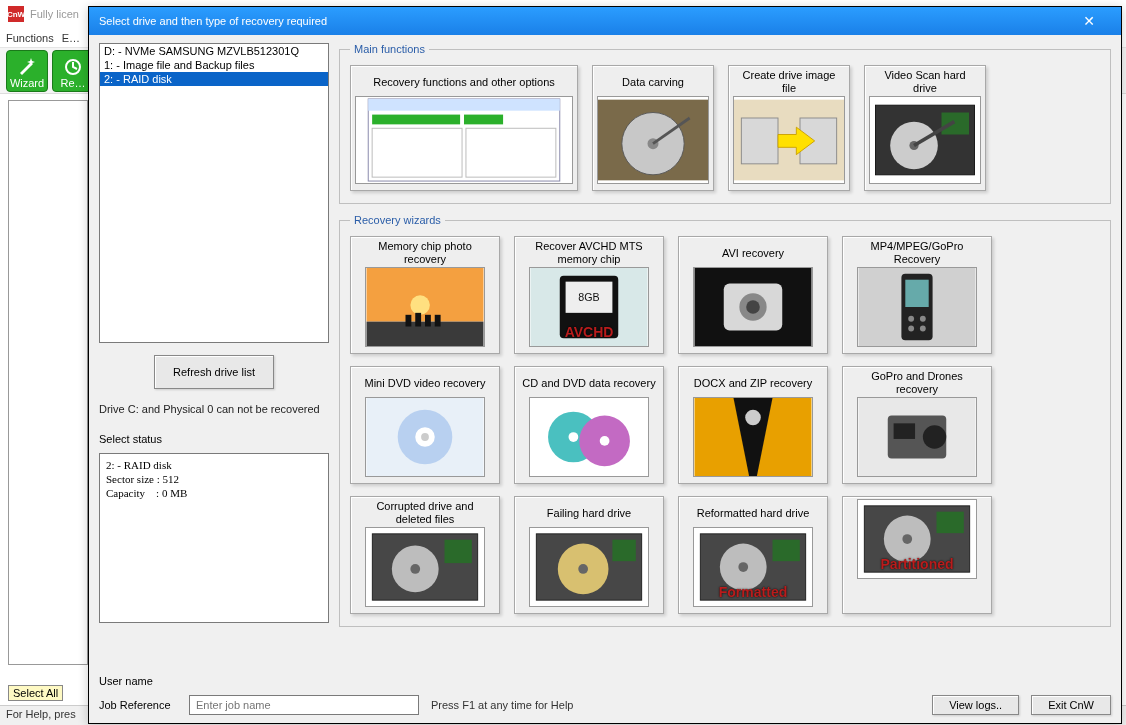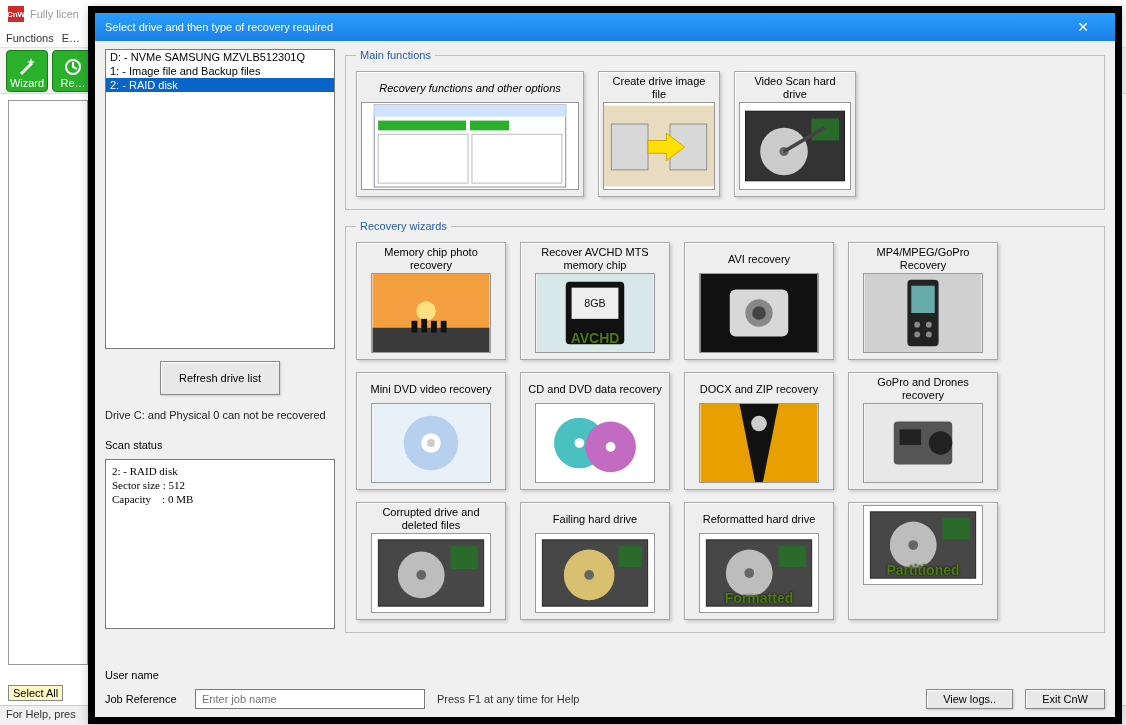--- a/index.html
+++ b/index.html
@@ -16,61 +16,61 @@
 .tool-btn { width: 42px; height: 42px; background: #2bb02b; border: 1px solid #1a7a1a; border-radius: 4px; display: flex; flex-direction: column; align-items: center; justify-content: flex-end; color: #fff; font-size: 8px; padding-bottom: 2px; }
 .tool-btn svg { margin-bottom: 1px; }
 .bg-panel { position: absolute; left: 8px; top: 100px; bottom: 60px; width: 80px; border: 1px solid #999; background: #fff; }
 .bg-bottombar { position: absolute; bottom: 24px; left: 8px; width: 75px; }
 .bg-bottombar button { font-size: 11px; padding: 1px 4px; border: 1px solid #888; background: #fef9c3; }
 .bg-status { position: absolute; bottom: 0; left: 0; right: 0; height: 20px; border-top: 1px solid #ccc; padding: 2px 6px; color: #333; background: #f0f0f0; }
 .bg-rightscroll { position: absolute; right: 4px; top: 100px; bottom: 30px; width: 16px; background: #f0f0f0; border: 1px solid #ccc; }
 .bg-rightscroll .arrow { width: 14px; height: 14px; text-align: center; color: #666; }
 
 
-.dialog { position: absolute; left: 88px; top: 6px; width: 1034px; height: 718px; background: #f0f0f0; border: 7px solid #000000; box-shadow: 0 2px 10px rgba(0,0,0,0.2); display: flex; flex-direction: column; }
+.dialog { position: absolute; left: 88px; top: 6px; width: 1034px; height: 718px; background: #f0f0f0; border: 1px solid #000000; box-shadow: 0 2px 10px rgba(0,0,0,0.2); display: flex; flex-direction: column; }
 .dlg-titlebar { height: 28px; background: #1e90ff; background: linear-gradient(#2b9dff,#1a80e8); color: #fff; display: flex; align-items: center; padding: 0 10px; }
 .dlg-titlebar .close { margin-left: auto; width: 44px; height: 28px; display: flex; align-items: center; justify-content: center; color: #fff; font-size: 14px; }
 .dlg-body { flex: 1; display: flex; gap: 10px; padding: 8px 10px 0 10px; overflow: hidden; }
 
 .left-col { width: 230px; display: flex; flex-direction: column; }
 .drive-list { height: 300px; border: 1px solid #7a7a7a; background: #fff; overflow: auto; }
 .drive-list .item { padding: 1px 4px; white-space: nowrap; cursor: default; }
 .drive-list .item.selected { background: #0a64c8; color: #fff; }
 .refresh-btn { margin: 12px auto 8px; padding: 10px 18px; border: 1px solid #888; background: #e8e8e8; box-shadow: 1px 1px 0 #fff inset, 1px 1px 2px rgba(0,0,0,0.15); }
 .note { color: #222; margin: 6px 0 18px; }
 .ds-label { margin-bottom: 8px; }
 .drive-status { border: 1px solid #7a7a7a; background: #fff; padding: 4px 6px; height: 170px; line-height: 14px; white-space: pre; font-family: Tahoma; }
 
 .right-col { flex: 1; display: flex; flex-direction: column; gap: 10px; overflow: hidden; }
 fieldset.group { border: 1px solid #bfbfbf; padding: 10px 10px 12px; }
 fieldset.group > legend { padding: 0 4px; color: #2a5da8; }
 .row { display: flex; gap: 14px; }
 .card { border: 1px solid #a8a8a8; background: #eee; box-shadow: 1px 1px 0 #fff inset, 2px 2px 3px rgba(0,0,0,0.15); display: flex; flex-direction: column; align-items: center; padding: 2px 4px 6px; cursor: pointer; }
 .card .cap { text-align: center; min-height: 28px; display: flex; align-items: center; justify-content: center; line-height: 13px; padding: 0 2px; }
 .card .thumb { background: #fff; border: 1px solid #999; display: flex; align-items: center; justify-content: center; overflow: hidden; }
-.main-row .card:first-child { width: 228px; font-style: italic; }
+.main-row .card:first-child { width: 228px; }
 .main-row .card { width: 122px; }
 .main-row .thumb { width: 100%; height: 88px; }
 .main-row .card:first-child .thumb { height: 88px; }
 .wiz-rows { display: flex; flex-direction: column; gap: 12px; }
 .wiz-rows .row { justify-content: flex-start; }
 .wiz-rows .card { width: 150px; }
 .wiz-rows .thumb { width: 120px; height: 80px; }
 
 .form-row { display: flex; align-items: center; gap: 10px; padding: 4px 10px; }
 .form-row label { width: 70px; }
 .form-row input { width: 230px; height: 20px; border: 1px solid #7a7a7a; padding: 1px 6px; }
 .dlg-footer { display: flex; align-items: center; padding: 4px 10px 8px; gap: 12px; }
 .dlg-footer .hint { flex: 1; text-align: left; color: #333; }
 .dlg-footer button { padding: 3px 16px; border: 1px solid #888; background: #e8e8e8; box-shadow: 1px 1px 0 #fff inset, 1px 1px 2px rgba(0,0,0,0.15); }
 
 
 .thumb svg { width: 100%; height: 100%; }
 .overlay-text { position: relative; }
-.overlay-text span { position: absolute; bottom: 6px; left: 0; right: 0; text-align: center; color: #4d7c0f; font-weight: bold; font-size: 14px; text-shadow: 0 0 2px #000; }
+.overlay-text span { position: absolute; bottom: 6px; left: 0; right: 0; text-align: center; color: #b91c1c; font-weight: bold; font-size: 14px; text-shadow: 0 0 2px #000; }
 </style>
 </head>
 <body>
 
 <div class="bg-window">
   <div class="bg-titlebar">
     <span class="icon-app">CnW</span>
     <span>Fully licen</span>
     <div class="controls">
       <div class="ctrl">—</div>
@@ -115,21 +115,21 @@
   </div>
   <div class="dlg-body">
     <div class="left-col">
       <div class="drive-list">
         <div class="item">D: - NVMe     SAMSUNG MZVLB512301Q</div>
         <div class="item">1: - Image file and Backup files</div>
         <div class="item selected">2: - RAID disk</div>
       </div>
       <button class="refresh-btn">Refresh drive list</button>
       <div class="note">Drive C: and Physical 0 can not be recovered</div>
-      <div class="ds-label">Scan status</div>
+      <div class="ds-label">Select status</div>
       <div class="drive-status">2: - RAID disk
 Sector size : 512
 Capacity    : 0 MB</div>
     </div>
 
     <div class="right-col">
       <fieldset class="group">
         <legend>Main functions</legend>
         <div class="row main-row">
           <div class="card">
@@ -139,20 +139,31 @@
                   <rect x="2" y="2" width="196" height="84" fill="#fff" stroke="#88a"></rect>
                   <rect x="2" y="2" width="196" height="12" fill="#cfe3ff"></rect>
                   <rect x="6" y="18" width="90" height="10" fill="#2bb02b"></rect>
                   <rect x="100" y="18" width="40" height="10" fill="#2bb02b"></rect>
                   <rect x="6" y="32" width="92" height="50" fill="#fff" stroke="#bbb"></rect>
                   <rect x="102" y="32" width="92" height="50" fill="#fff" stroke="#bbb"></rect>
                 </svg>
             </div>
           </div>
           <div class="card">
+            <div class="cap">Data carving</div>
+            <div class="thumb">
+              <svg viewBox="0 0 120 88">
+                  <rect width="120" height="88" fill="#7a6a4a"></rect>
+                  <circle cx="60" cy="48" r="34" fill="#c8c8c8" stroke="#555"></circle>
+                  <circle cx="60" cy="48" r="6" fill="#888"></circle>
+                  <line x1="60" y1="48" x2="100" y2="20" stroke="#555" stroke-width="3"></line>
+                </svg>
+            </div>
+          </div>
+          <div class="card">
             <div class="cap">Create drive image file</div>
             <div class="thumb">
               <svg viewBox="0 0 120 88">
                   <rect width="120" height="88" fill="#e8dcc0"></rect>
                   <rect x="8" y="20" width="40" height="50" fill="#d8d8d8" stroke="#888"></rect>
                   <rect x="72" y="20" width="40" height="50" fill="#d8d8d8" stroke="#888"></rect>
                   <polygon points="48,38 68,38 68,30 88,45 68,60 68,52 48,52" fill="#ffe000" stroke="#caa000"></polygon>
                 </svg>
             </div>
           </div>

